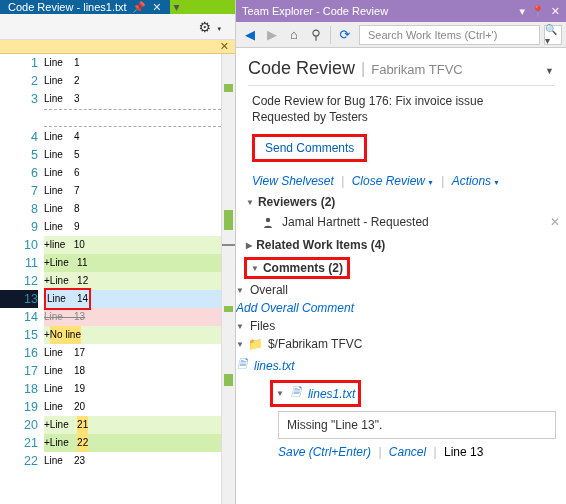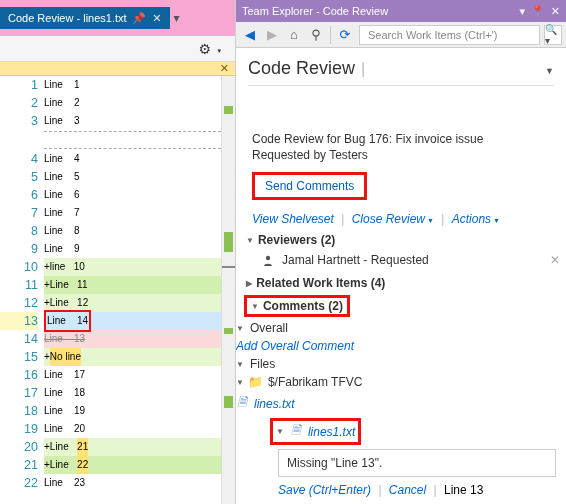--- a/index.html
+++ b/index.html
@@ -1,30 +1,30 @@
 <!DOCTYPE html>
 <html><head>
 <meta charset="utf-8">
 <style>
   * { box-sizing: border-box; font-family: "Segoe UI", Arial, sans-serif; }
   body { margin: 0; width: 566px; height: 504px; display: flex; font-size: 12px; overflow: hidden; background:#fff;}
   .left { width: 236px; display: flex; flex-direction: column; border-right: 1px solid #ccc; }
   .right { flex: 1; display: flex; flex-direction: column; background:#fff;}
-  .tab-bar { height: 36px; background: #f9a8d4; display:flex; align-items:center; }
+  .tab-bar { height: 14px; background: #84cc16; display:flex; align-items:center; }
   .tab { background:#0e639c; color:#fff; height:22px; display:flex; align-items:center; padding:0 8px; font-size:11px; gap:6px;}
   .tab .pin, .tab .x { opacity:.85; }
   .tab-icons { display:flex; gap:4px; padding:0 4px; color:#555;}
   .tab-toolbar { height: 26px; background:#f5f5f5; border-bottom:1px solid #ddd; display:flex; justify-content:flex-end; align-items:center; padding:0 24px 0 6px;}
   .gear { font-size:14px; color:#333; position:relative;}
   .gear .dd { font-size:7px; position:absolute; right:-10px; top:6px;}
   .live-bar { height:14px; background:#ffe79e; border-bottom:1px solid #e0c678; display:flex; justify-content:flex-end; align-items:center; padding-right:6px;}
   .live-bar .x { color:#7a6000; font-size:11px; line-height:1;}
   .editor { flex:1; display:flex; position:relative; overflow:hidden;}
   .gutter { width:44px; text-align:right; color:#2b91af; padding-right:6px; font-family:Consolas,monospace; font-size:12.5px; line-height:18px;}
-  .gutter .sel { background:#fef9c3;}
+  .gutter .sel { background:#0f172a;}
   .code { flex:1; font-family:Consolas,monospace; font-size:10px; line-height:18px; white-space:pre; color:#000;}
   .code .row { height:18px; display:flex; align-items:center;}
   .code .add  { background:#e6f7cf; }
   .code .addS { background:#d3efb0; }
   .code .sel  { background:#cfe8fc; }
   .code .delS { background:#f9d9d9; text-decoration:line-through; color:#888;}
   .code .mark { background:#ffe275;}
   .code .hlbox { border:2px solid #e11; padding:0 1px;}
   .gap { height:18px; width:100%; border-top:1px dashed #aaa; border-bottom:1px dashed #aaa; margin:1px 0;}
   .ov { width:14px; background:#f0f0f0; border-left:1px solid #ddd; position:relative;}
@@ -39,21 +39,21 @@
   .te-tool .sep { width:1px; height:18px; background:#ccc; margin:0 2px;}
   .te-tool .srch { flex:1; height:20px; border:1px solid #ccc; background:#fff; display:flex; align-items:center; padding:0 8px; color:#888; font-size:11px; margin:0 2px;}
   .te-tool .sb { width:18px; height:20px; border:1px solid #ccc; background:#fff; display:flex; align-items:center; justify-content:center; color:#555; font-size:10px;}
   .te-body { flex:1; overflow:hidden; padding:0; display:flex; flex-direction:column;}
   .cr-title { padding:10px 12px 6px 12px; display:flex; align-items:baseline;}
   .cr-title .t1 { font-size:18px; color:#333;}
   .cr-title .bar{ color:#bbb; margin:0 6px; font-size:16px;}
   .cr-title .t2 { color:#888; font-size:13px;}
   .cr-title .dd { margin-left:auto; color:#555; font-size:9px;}
   .cr-sep { height:1px; background:#ddd; margin:0 12px 8px 12px;}
-  .pad { padding:0 16px;margin-top:38px; }
+  .pad { padding:0 16px; }
   .info { color:#333; margin-bottom:2px;}
   .btn-outline { border:3px solid #e11; display:inline-block; padding:4px 10px; color:#005fb8; margin:8px 0 8px 0; font-size:12px;}
   .link { color:#0066cc;font-style:italic; }
   .linkrow { color:#0066cc; padding:4px 0;}
   .linkrow .bar { color:#bbb; margin:0 4px;}
   .dd-ic { font-size:7px; margin-left:2px; color:#0066cc;}
   .sect { display:flex; align-items:center; gap:4px; font-weight:600; color:#333; padding:3px 0 2px 10px;}
   .sect .exp { font-size:8px; color:#666;}
   .box { border:3px solid #e11; display:inline-flex; align-items:center; padding:0 3px;}
   .person { display:flex; align-items:center; gap:8px; padding:4px 0 6px 26px; color:#333;}
@@ -146,20 +146,21 @@
     <div class="srch">
       <span>Search Work Items (Ctrl+')</span>
     </div>
     <div class="sb">🔍▾</div>
   </div>
 
   <div class="te-body">
     <div class="cr-title">
       <span class="t1">Code Review</span>
       <span class="bar">|</span>
+      <span class="t2">Fabrikam TFVC</span>
       <span class="dd">▼</span>
     </div>
     <div class="cr-sep"></div>
 
     <div class="pad">
       <div class="info">Code Review for Bug 176: Fix invoice issue</div>
       <div class="info">Requested by Testers</div>
       <div class="btn-outline">
         <span>Send Comments</span>
       </div>

